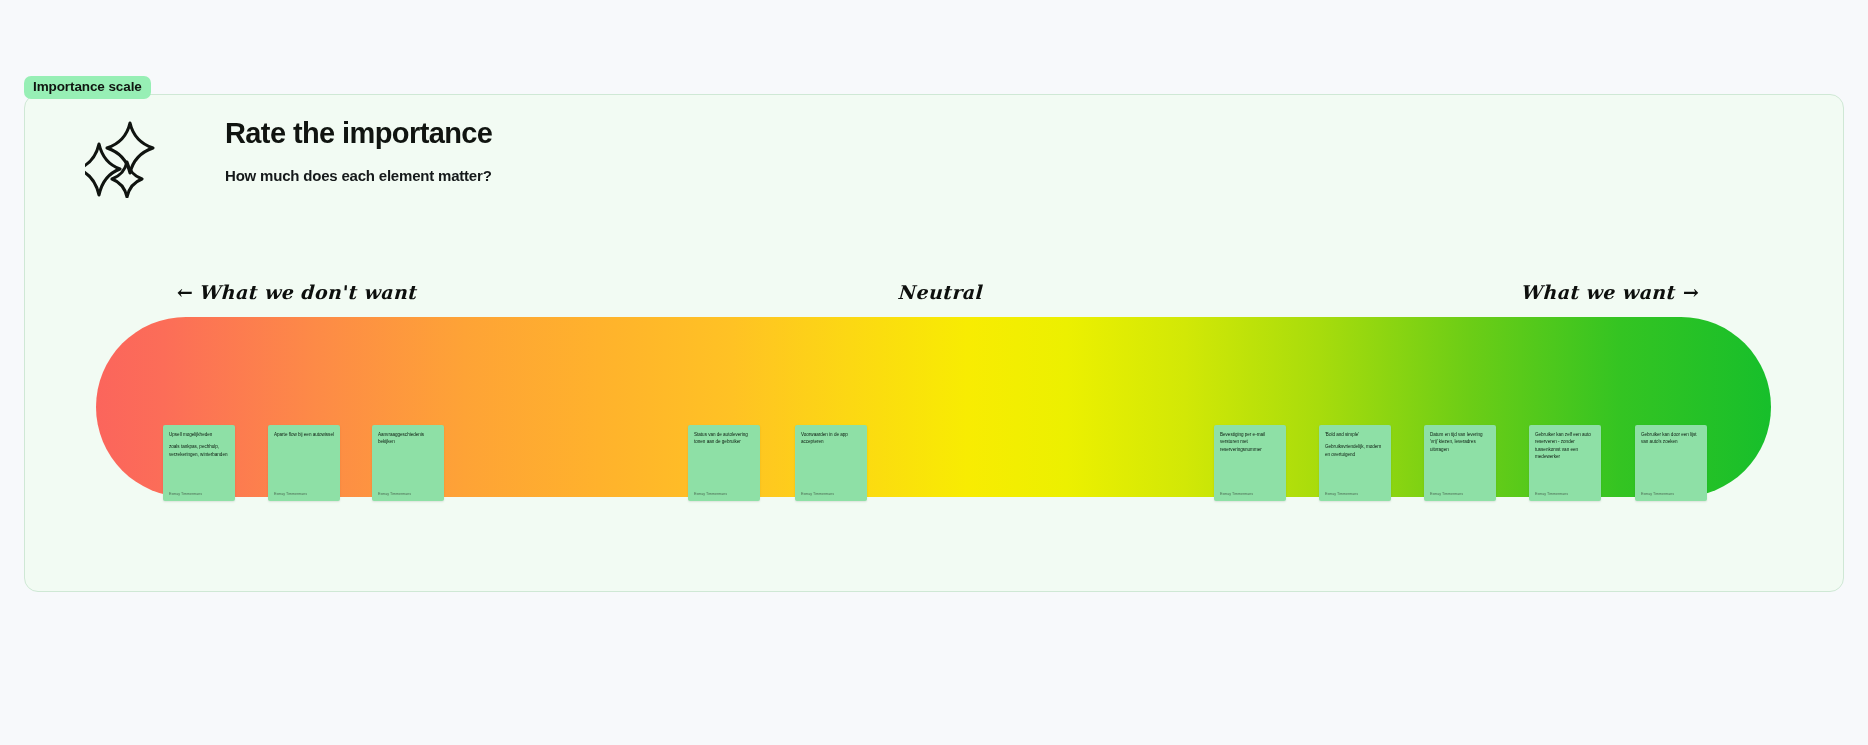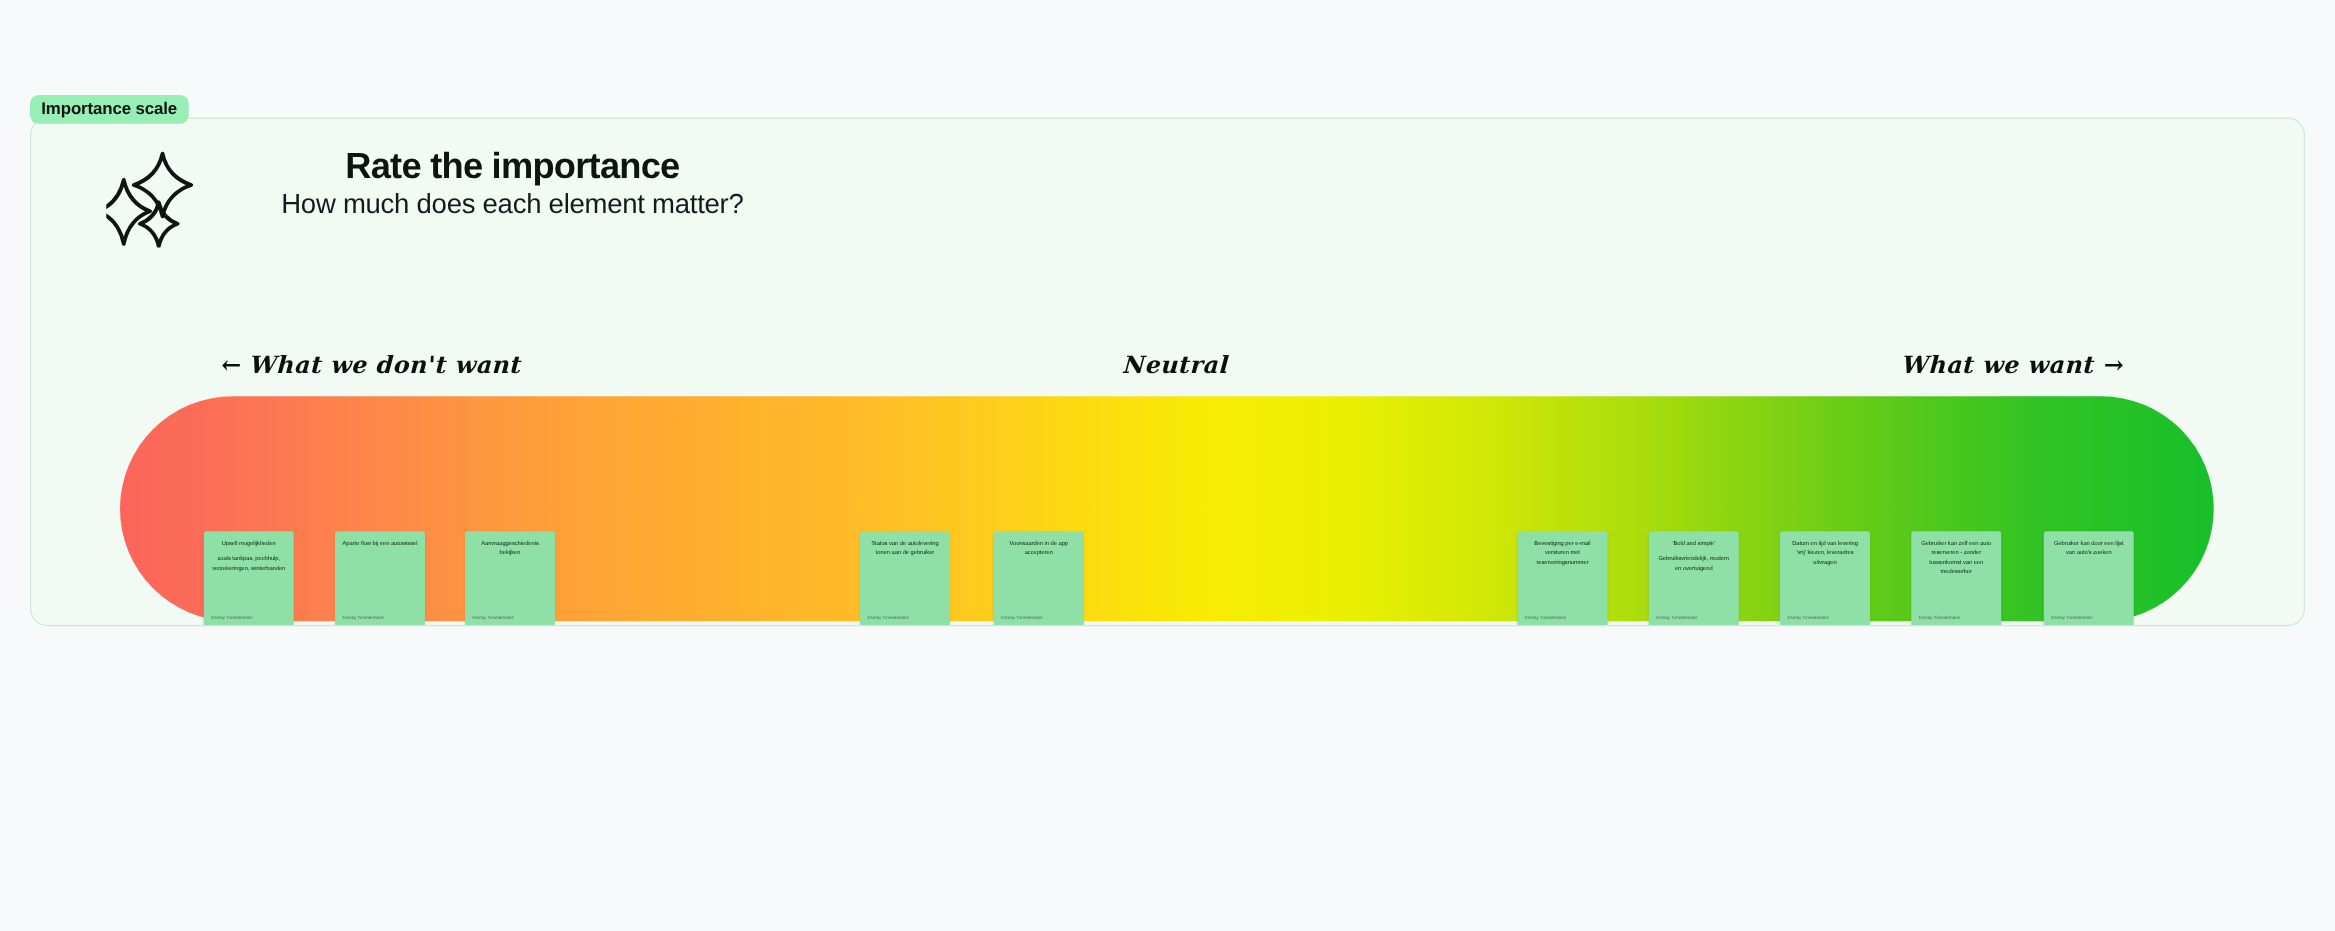--- a/index.html
+++ b/index.html
@@ -11,21 +11,20 @@
     background: #f7f9fb;
     font-family: "Liberation Sans", sans-serif;
     overflow: hidden;
   }
 
   #stage {
     position: relative;
     width: 1868px;
     height: 745px;
     background: #f7f9fb;
-    text-align: center;
   }
 
   
   .badge {
     position: absolute;
     left: 24px;
     top: 76px;
     background: #97efb5;
     color: #101410;
     font-size: 13.5px;
@@ -37,21 +36,21 @@
     z-index: 5;
     white-space: nowrap;
   }
 
   
   .card {
     position: absolute;
     left: 24px;
     top: 94px;
     width: 1820px;
-    height: 407px;
+    height: 498px;
     background: #f2fbf3;
     border: 1px solid #cfe8d5;
     border-radius: 14px;
     overflow: hidden;
   }
 
   
   .header {
     position: absolute;
     left: 0;
@@ -79,22 +78,23 @@
 
   .duration {
     margin-top: 18px;
     font-size: 17px;
     font-weight: 700;
     color: #101410;
     letter-spacing: -0.2px;
   }
 
   .subtitle {
-    font-size: 22px;
-    font-weight: 400;
+    margin-top: 17px;
+    font-size: 15px;
+    font-weight: 700;
     color: #15191a;
     letter-spacing: -0.2px;
   }
 
   
   .scale-labels {
     position: absolute;
     left: 0;
     top: 186px;
     width: 100%;

